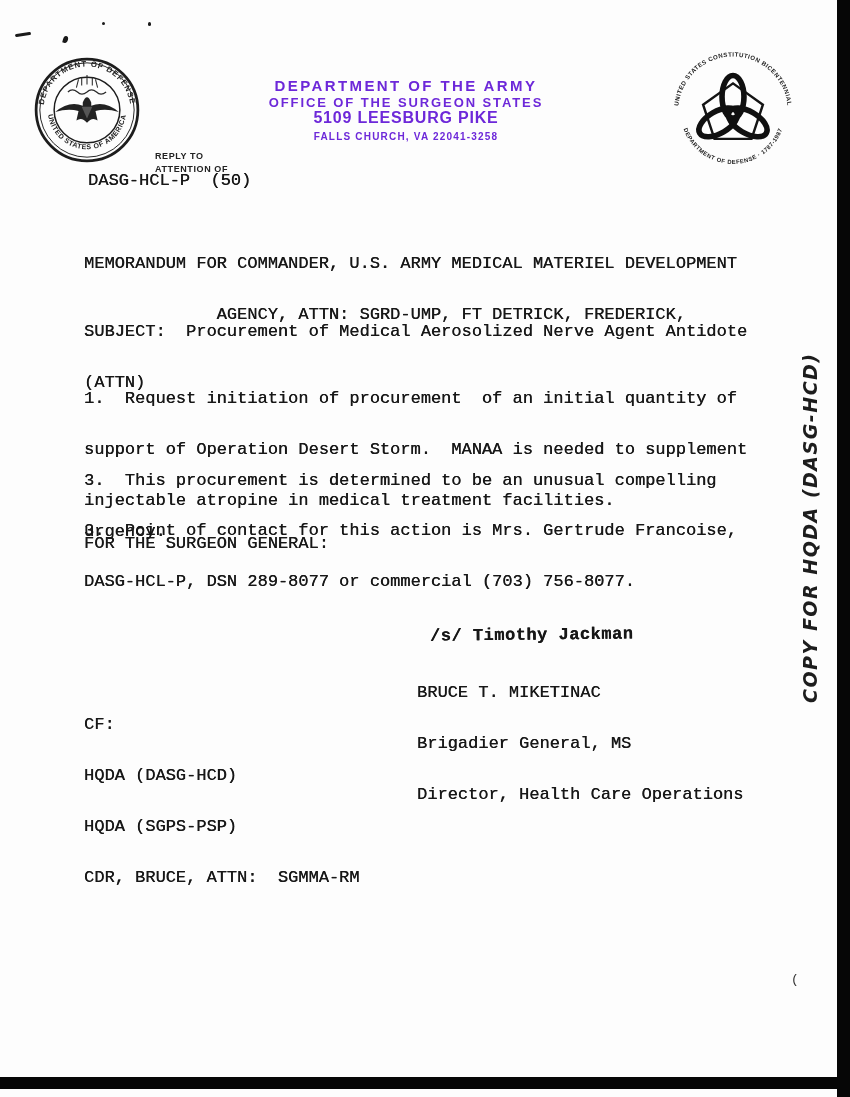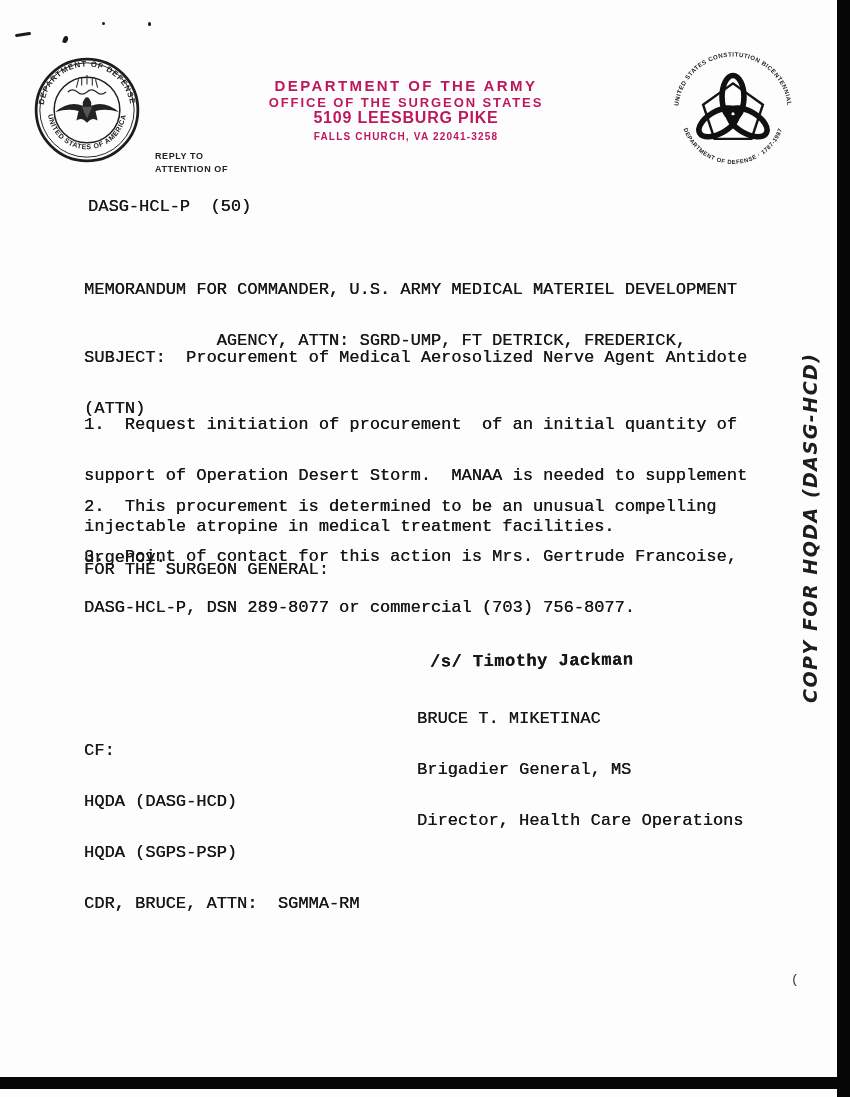--- a/index.html
+++ b/index.html
@@ -11,30 +11,29 @@
     font-family:"Liberation Mono","DejaVu Sans Mono",monospace;
     color:#161616;
   }
   .mono{
     font-family:"Liberation Mono","DejaVu Sans Mono",monospace;
     font-size:17px;
     line-height:17px;
     white-space:pre;
     color:#171717;
     text-shadow:0.3px 0 0 #222;
-    margin-top:26px;
   }
   .abs{position:absolute;}
   .line{height:17px;}
   
   .letterhead{
     position:absolute;left:170px;top:77px;width:472px;
     text-align:center;
     font-family:"Liberation Sans","DejaVu Sans",sans-serif;
-    color:#be185d;
+    color:#6d28d9;
   }
   .lh1{font-size:15px;font-weight:bold;letter-spacing:2.4px;line-height:17px;}
   .lh2{font-size:13px;font-weight:bold;letter-spacing:1.9px;line-height:15px;margin-top:1px;}
   .lh3{font-size:16px;font-weight:bold;letter-spacing:0.8px;line-height:12px;margin-top:2px;}
   .lh4{font-size:10px;font-weight:bold;letter-spacing:1.2px;line-height:12px;margin-top:7px;}
   .replyto{
     position:absolute;left:155px;top:150px;
     font-family:"Liberation Sans","DejaVu Sans",sans-serif;
     font-size:9px;font-weight:bold;letter-spacing:0.6px;
     line-height:13px;color:#222;
@@ -147,21 +146,21 @@
     <div class="line">(ATTN)</div>
   </div>
 
   <div class="mono abs" style="left:84px;top:356px">
     <div class="line">1.  Request initiation of procurement  of an initial quantity of</div>
     <div class="line">support of Operation Desert Storm.  MANAA is needed to supplement</div>
     <div class="line">injectable atropine in medical treatment facilities.</div>
   </div>
 
   <div class="mono abs" style="left:84px;top:438px">
-    <div class="line">2.  This procurement is determined to be an unusual compelling</div>
+    <div class="line">3.  This procurement is determined to be an unusual compelling</div>
     <div class="line">urgency.</div>
   </div>
 
   <div class="mono abs" style="left:84px;top:488px">
     <div class="line">3.  Point of contact for this action is Mrs. Gertrude Francoise,</div>
     <div class="line">DASG-HCL-P, DSN 289-8077 or commercial (703) 756-8077.</div>
   </div>
 
   <div class="mono abs" style="left:84px;top:535px">FOR THE SURGEON GENERAL:</div>
 

